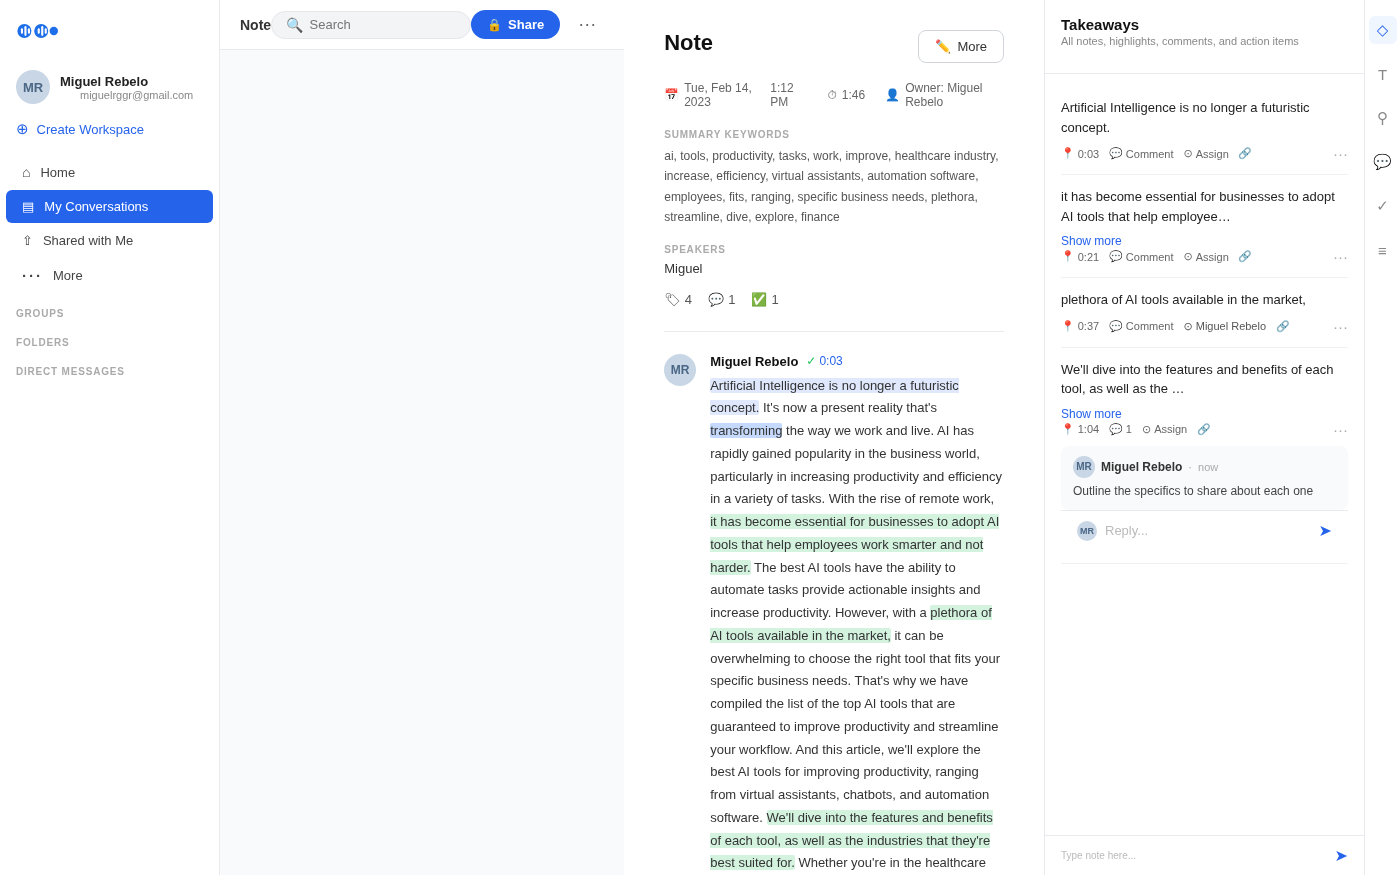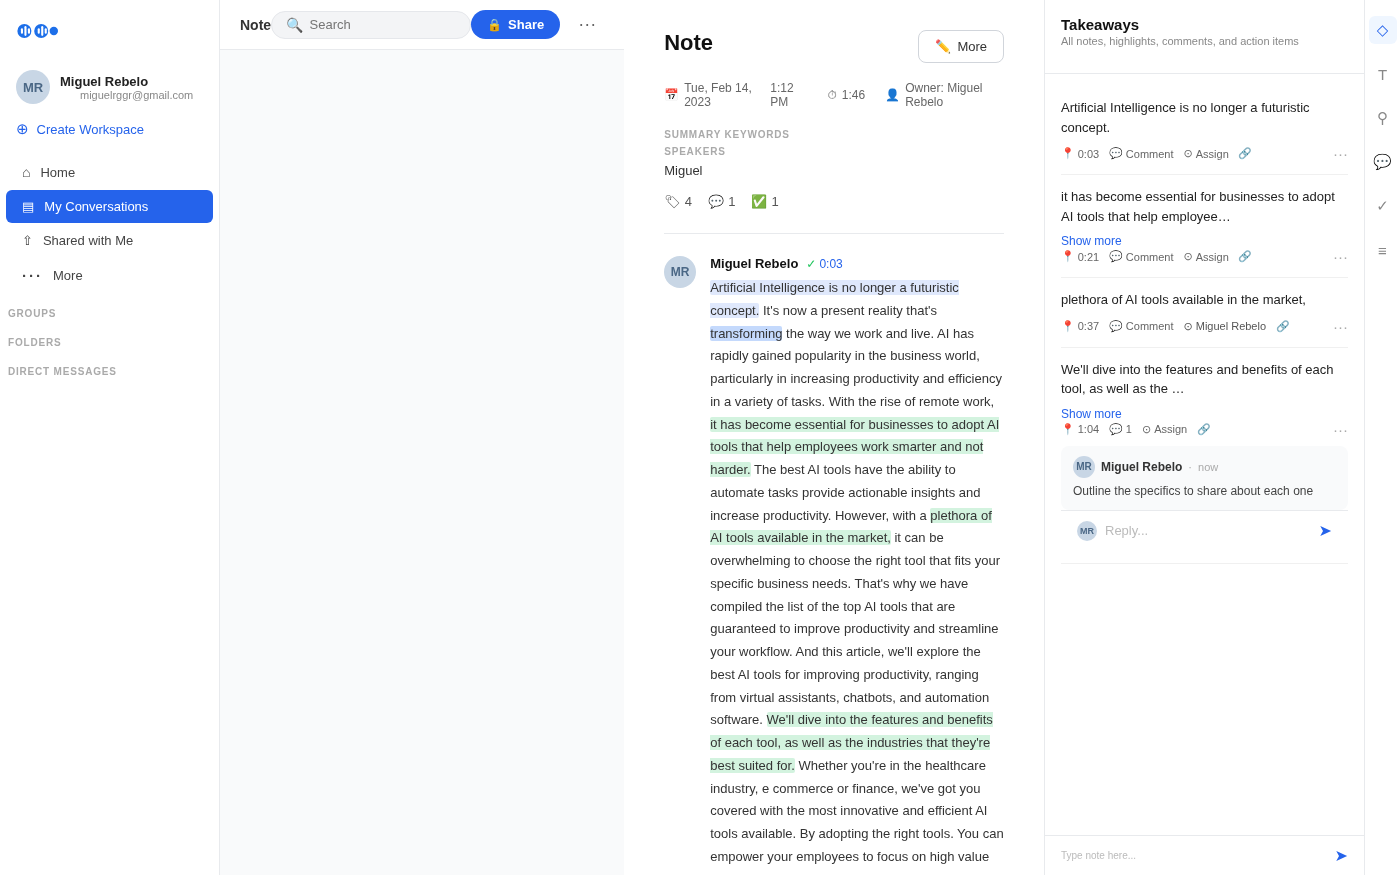--- a/index.html
+++ b/index.html
@@ -62,21 +62,21 @@
       gap: 10px;
       padding: 9px 16px;
       font-size: 13px;
       color: #444;
       cursor: pointer;
       border-radius: 6px;
       margin: 1px 6px;
     }
     .nav-item.active { background: #2563eb; color: #fff; }
     .sidebar-section-title {
-      padding: 14px 8px 4px;
+      padding: 14px 16px 4px;
       font-size: 10px;
       font-weight: 700;
       color: #aaa;
       letter-spacing: 0.8px;
       text-transform: uppercase;
     }
 
     
     #main {
       flex: 1;
@@ -462,20 +462,21 @@
           <span>⏱</span>
           <span>1:46</span>
         </div>
         <div class="meta-item">
           <span>👤</span>
           <span>Owner: Miguel Rebelo</span>
         </div>
       </div>
 
       <div class="section-label">SUMMARY KEYWORDS</div>
+      <div class="keywords">ai, tools, productivity, tasks, work, improve, healthcare industry, increase, efficiency, virtual assistants, automation software, employees, fits, ranging, specific business needs, plethora, streamline, dive, explore, finance</div>
 
       <div class="section-label">SPEAKERS</div>
       <div class="speakers">Miguel</div>
 
       <div class="note-stats">
         <div class="stat-item">
           <span style="font-size:13px;">🏷</span>
           <span>4</span>
         </div>
         <div class="stat-item">

